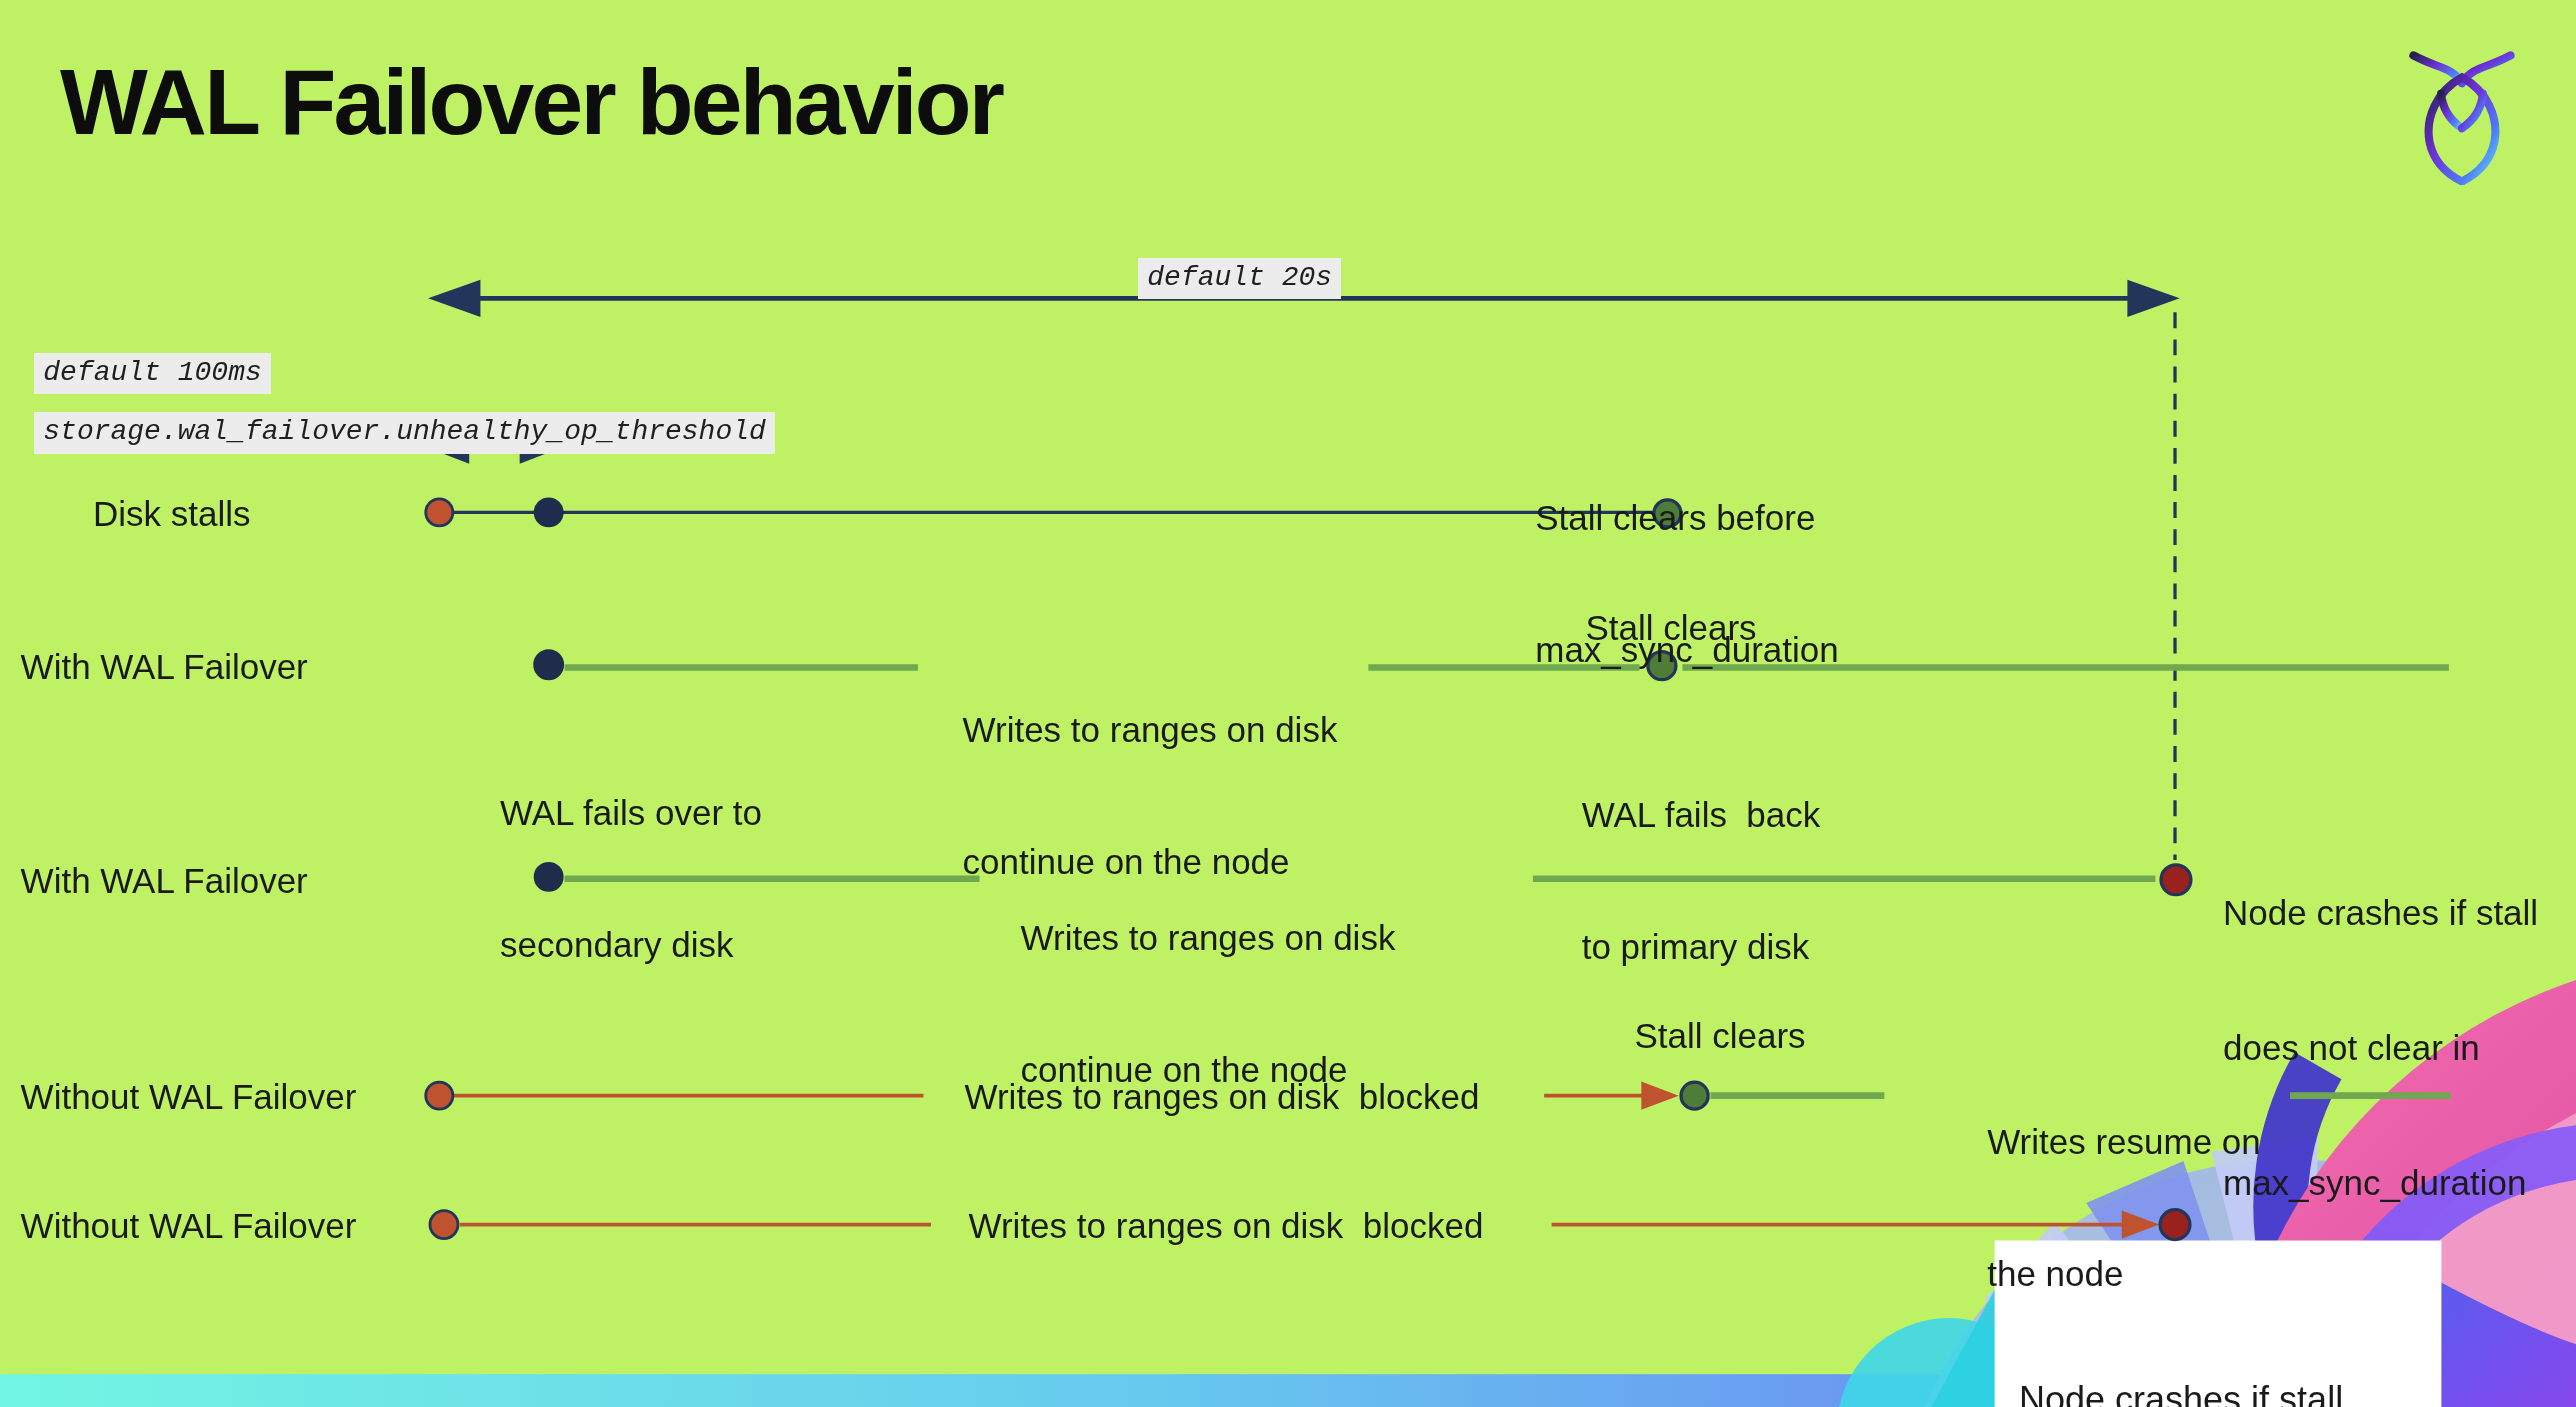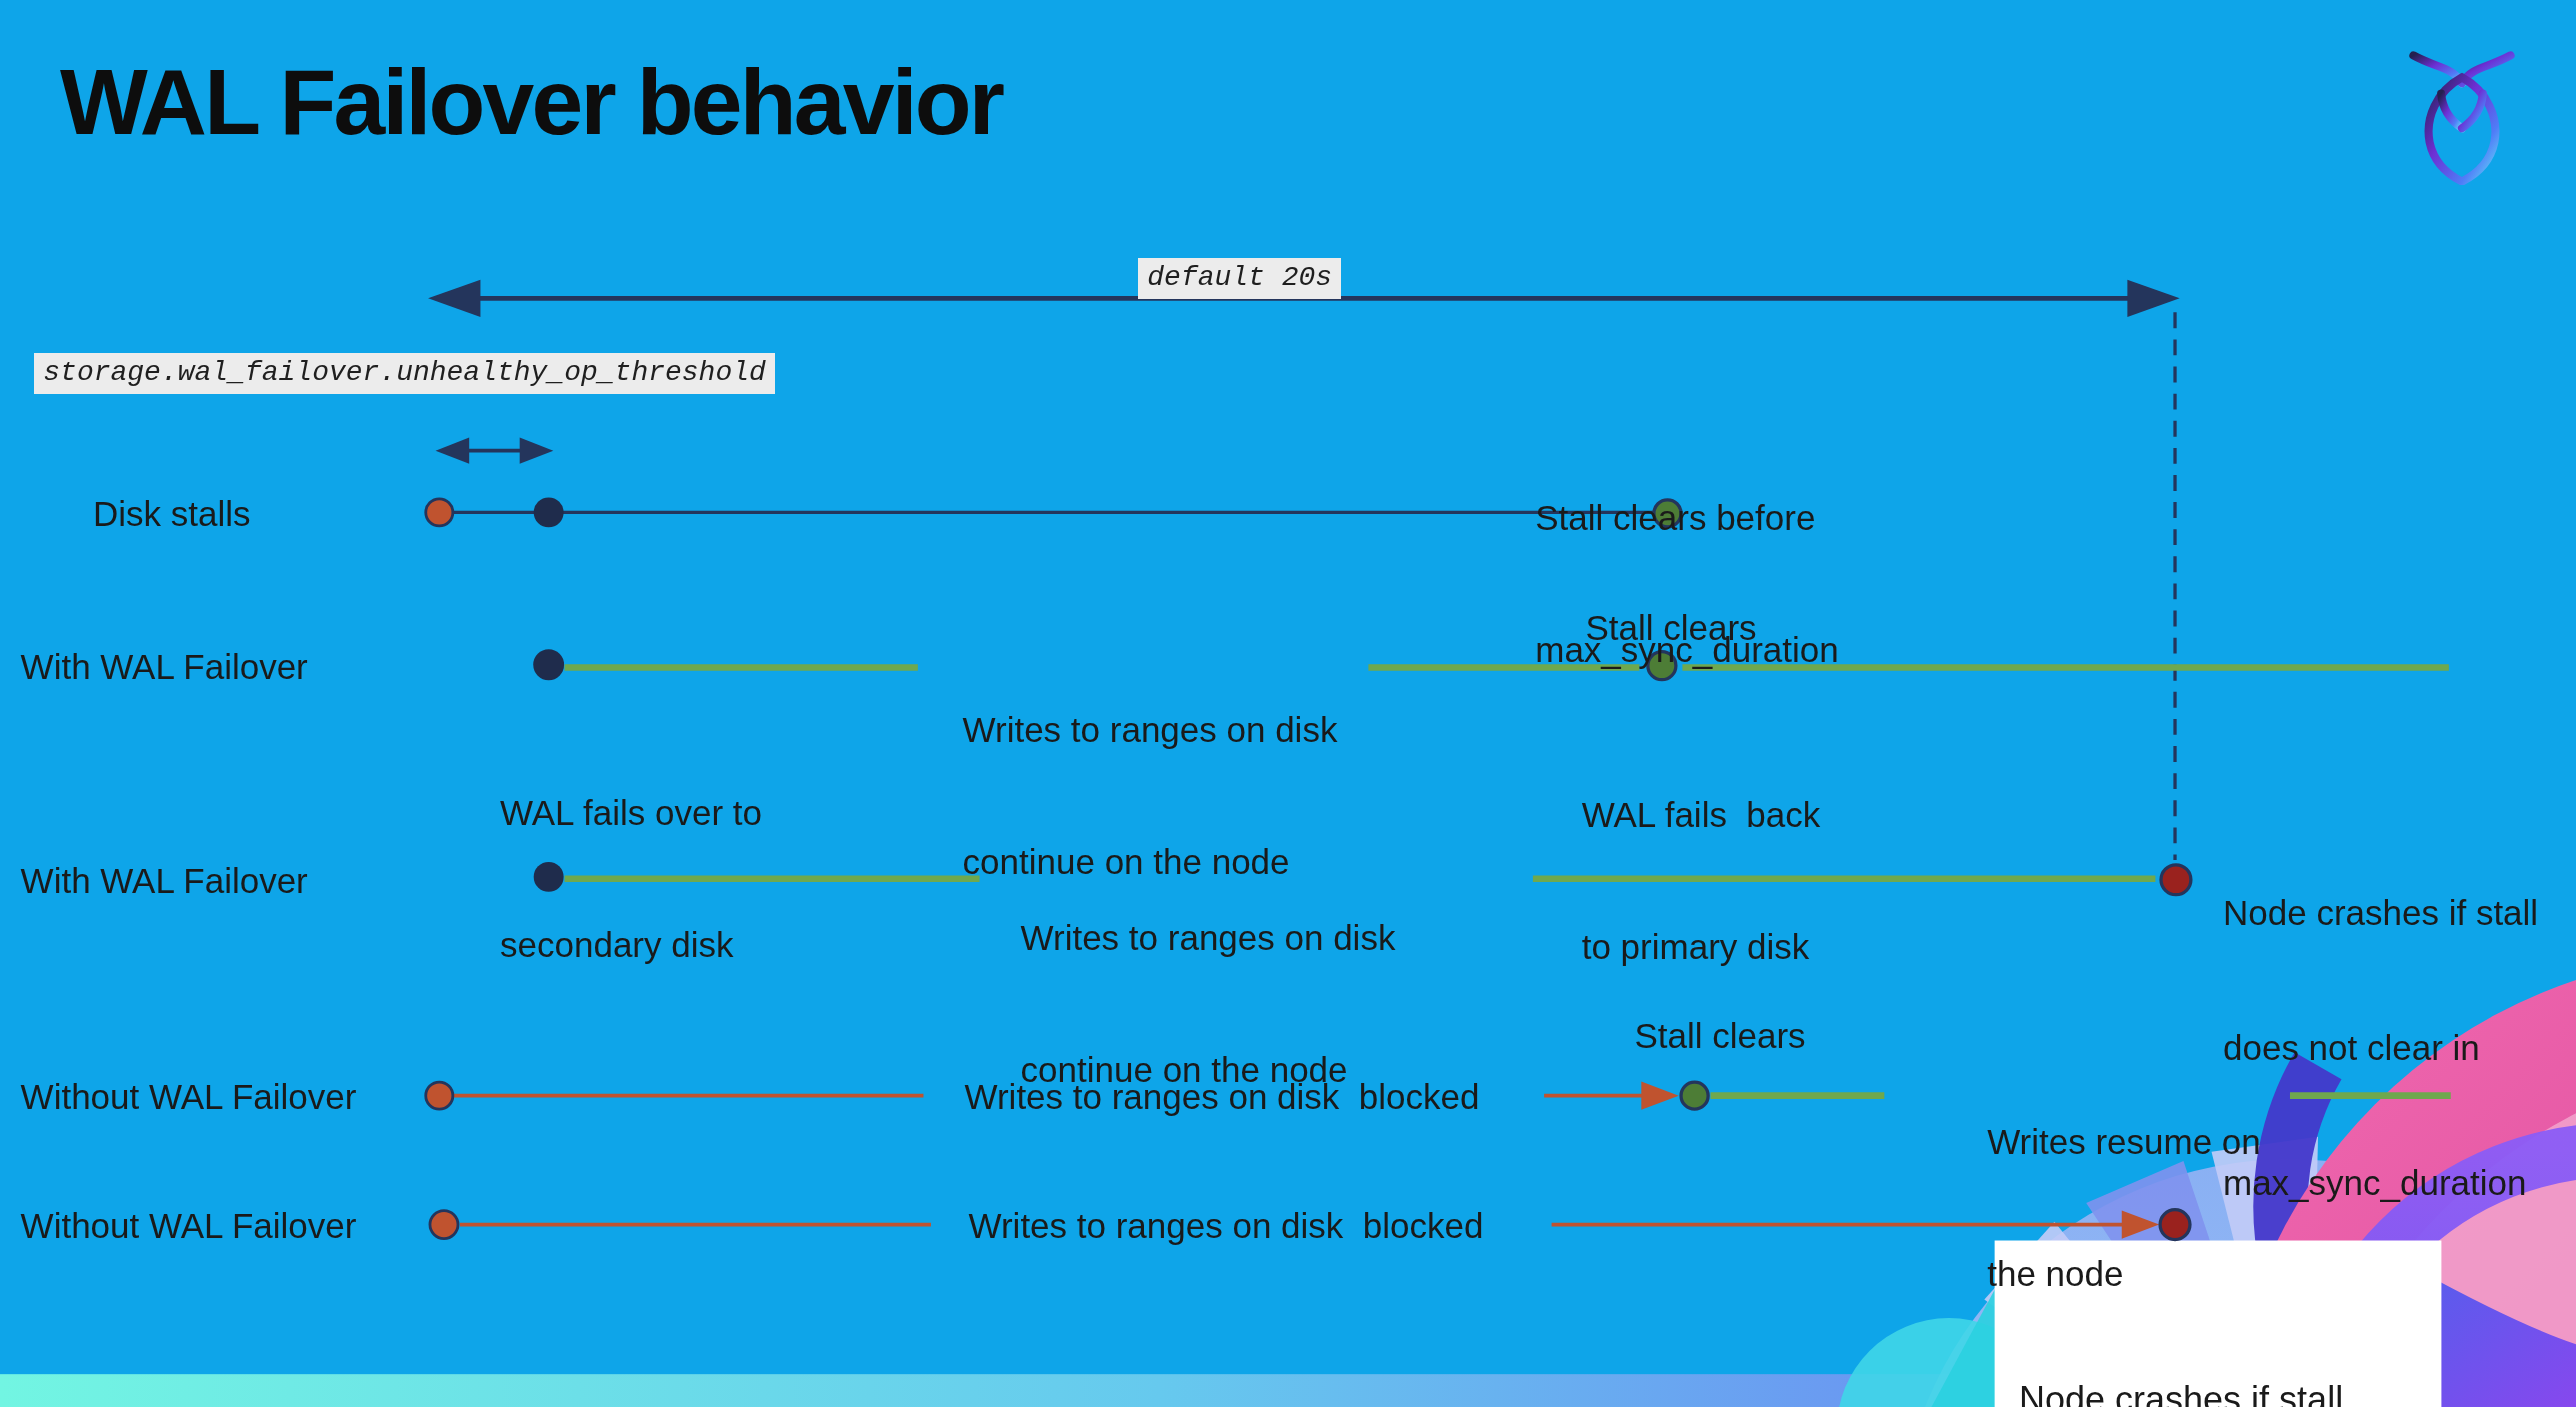--- a/index.html
+++ b/index.html
@@ -1,16 +1,16 @@
 <!DOCTYPE html>
 <html style="font-size:15px"><head>
 <meta charset="utf-8">
 <style>
   html,body{margin:0;padding:0;background:#ffffff;}
-  #canvas{position:relative;width:2576px;height:1408px;overflow:hidden;background:#0ea5e9;
+  #canvas{position:relative;width:2576px;height:1408px;overflow:hidden;background:#bef264;
           font-family:"Liberation Sans","DejaVu Sans",sans-serif;color:#1a1a1a;}
   .abs{position:absolute;}
   #title{left:60px;top:49px;font-size:93px;font-weight:700;letter-spacing:-2.8px;color:#0d0d0d;}
   .mono{font-family:"Liberation Mono","DejaVu Sans Mono",monospace;font-size:28px;color:#1f1f1f;line-height:32px;}
   .mono .chip{display:inline-block;background:#ececec;padding:3.7px 9.3px 5.6px 9.3px;margin-bottom:18px;font-style:italic;}
   .lbl{font-size:35px;line-height:44px;white-space:pre;}
   .center{transform:translateX(-50%);}
   .rowlabel{font-size:35px;line-height:41px;white-space:pre;}
   #row1-label{left:93px;top:493px;width:290px;}
   #row2-label{left:20.6px;top:646px;}
@@ -151,20 +151,21 @@
     </g>
   </svg>
 
   <div id="title" class="abs">WAL Failover behavior</div>
 
   <div class="abs mono" style="left:1138px;top:258px;">
     <div><span class="chip">default 20s</span></div>
   </div>
 
   <div class="abs mono" style="left:34px;top:353px;">
+    <div><span class="chip">default 100ms</span></div>
     <div><span class="chip">storage.wal_failover.unhealthy_op_threshold</span></div>
   </div>
 
   <div id="row1-label" class="abs rowlabel">Disk stalls</div>
   <div id="row2-label" class="abs rowlabel">With WAL Failover</div>
   <div id="row3-label" class="abs rowlabel">With WAL Failover</div>
   <div id="row4-label" class="abs rowlabel">Without WAL Failover</div>
   <div id="row5-label" class="abs rowlabel">Without WAL Failover</div>
 
   <div class="abs lbl center" style="left:1687px;top:408px;">

